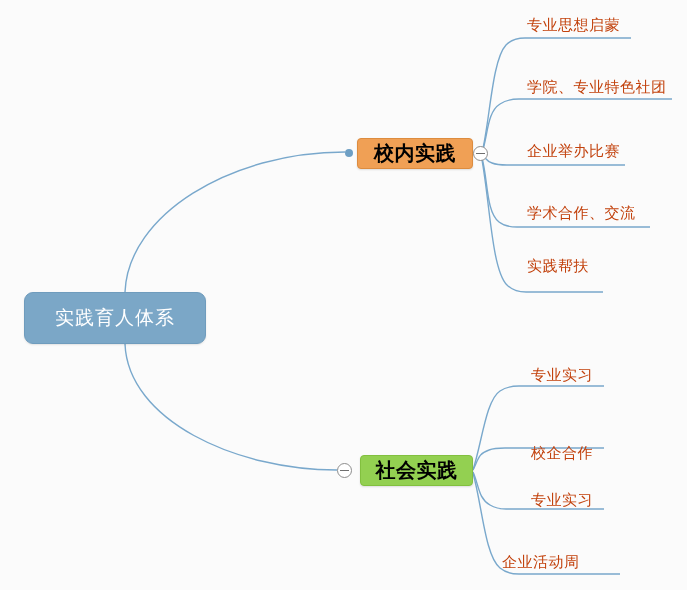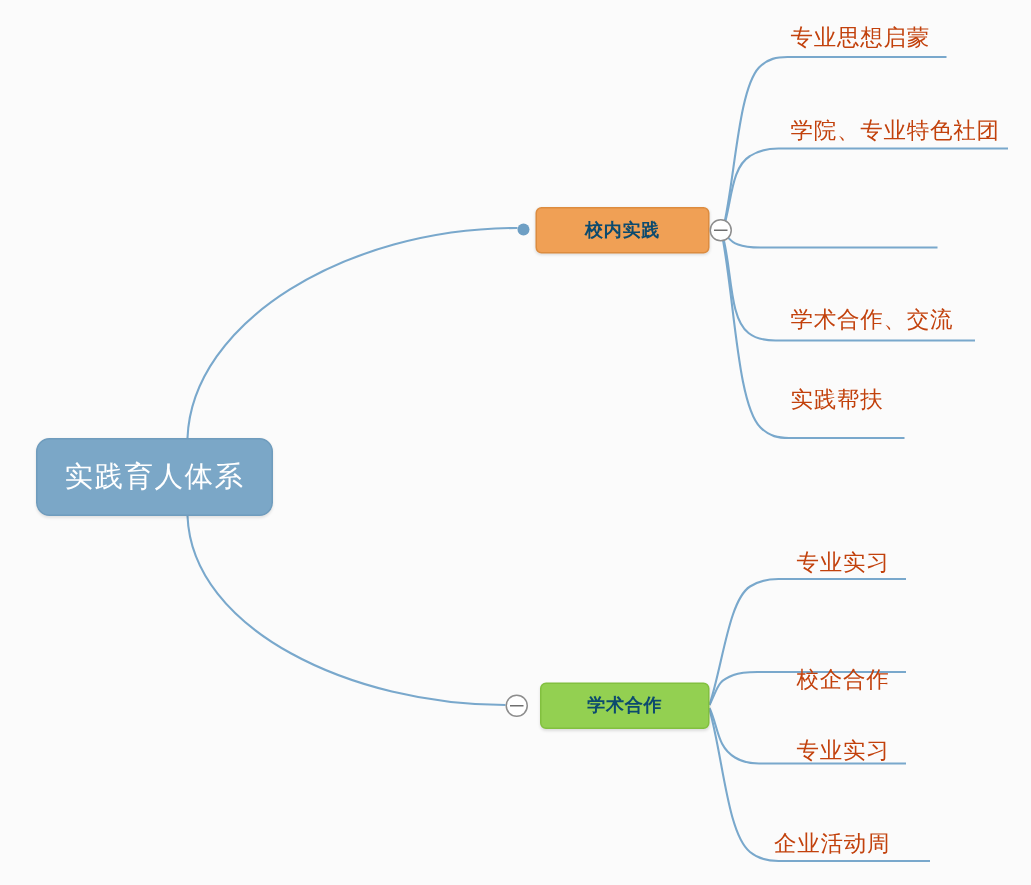--- a/index.html
+++ b/index.html
@@ -37,37 +37,37 @@
     box-sizing: border-box;
     display: flex;
     align-items: center;
     justify-content: center;
     white-space: nowrap;
   }
 
   .node-root {
     left: 24px;
     top: 292px;
-    width: 158px;
+    width: 182px;
     height: 52px;
     background: #7ba7c7;
     border: 1px solid #6f9cbd;
     border-radius: 9px;
     color: #ffffff;
     font-size: 19px;
     letter-spacing: 1px;
     box-shadow: 0 1px 2px rgba(0,0,0,0.10);
   }
 
   .node-branch {
     height: 31px;
     border-radius: 4px;
-    font-size: 12px;
+    font-size: 20px;
     font-weight: bold;
-    color: #0c4a6e;
+    color: #000000;
     letter-spacing: 0.5px;
     box-shadow: 0 1px 2px rgba(0,0,0,0.12);
   }
 
   .node-branch-orange {
     left: 357px;
     top: 138px;
     width: 116px;
     background: #f0a055;
     border: 1px solid #dd8c3f;
@@ -151,27 +151,28 @@
   </div>
 
   <div class="conn-dot"></div>
 
   <div class="node node-branch node-branch-orange">
     <span>校内实践</span>
   </div>
   <div class="toggle toggle-top"></div>
 
   <div class="node node-branch node-branch-green">
-    <span>学术合作</span>
+    <span>社会实践</span>
   </div>
   <div class="toggle toggle-bottom"></div>
 
   <div class="leaf" style="left:527px; top:16px;">专业思想启蒙</div>
   <div class="leaf" style="left:527px; top:78px;">学院、专业特色社团</div>
+  <div class="leaf" style="left:527px; top:142px;">企业举办比赛</div>
   <div class="leaf" style="left:527px; top:204px;">学术合作、交流</div>
   <div class="leaf" style="left:527px; top:257px;">实践帮扶</div>
 
   <div class="leaf" style="left:531px; top:366px;">专业实习</div>
   <div class="leaf" style="left:531px; top:444px;">校企合作</div>
   <div class="leaf" style="left:531px; top:491px;">专业实习</div>
-  <div class="leaf" style="left:516px; top:553px;">企业活动周</div>
+  <div class="leaf" style="left:502px; top:553px;">企业活动周</div>
 
 </div>
 
 </body></html>

